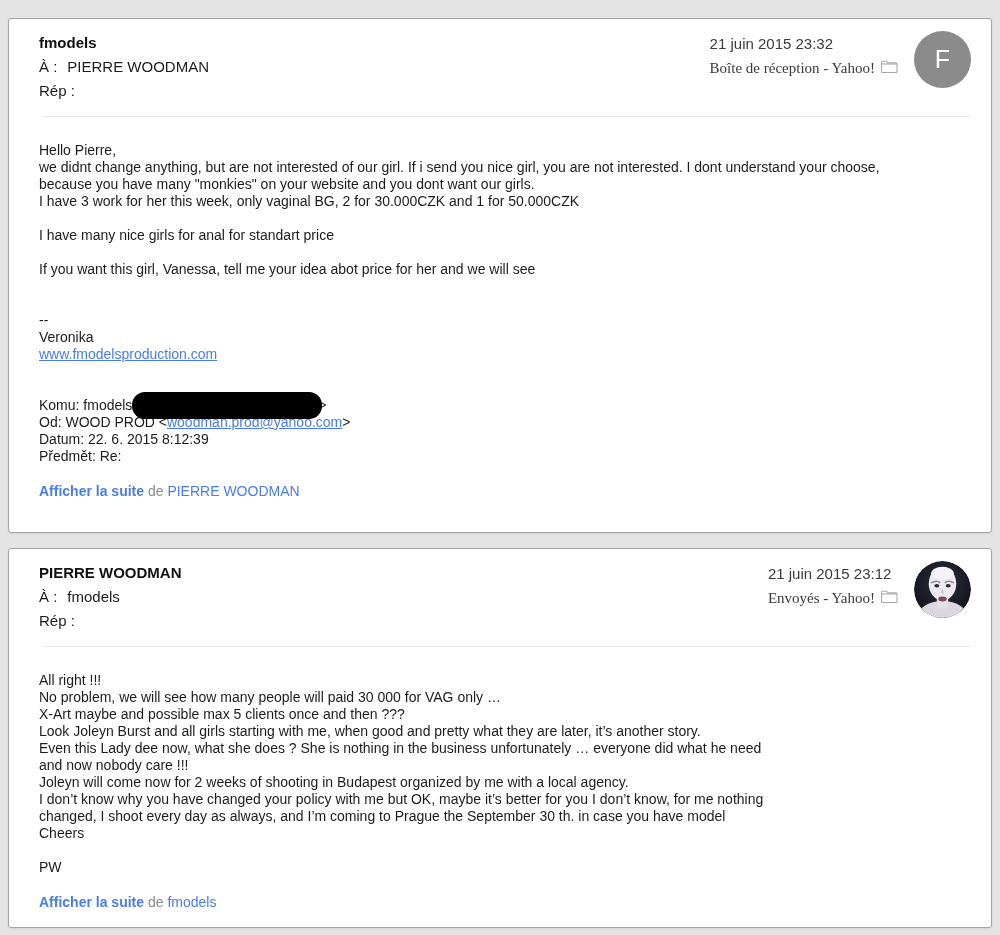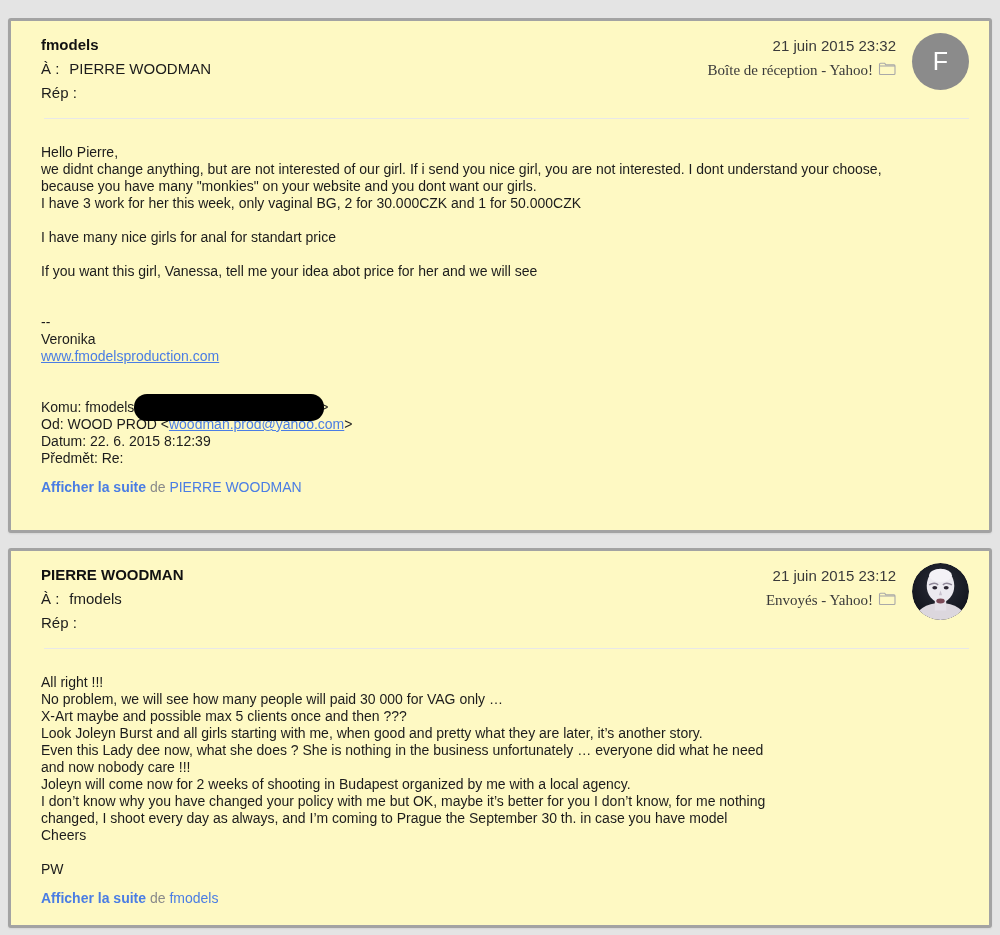--- a/index.html
+++ b/index.html
@@ -8,34 +8,34 @@
     height:935px;
     background:#e4e4e4;
     font-family:"Liberation Sans","DejaVu Sans",sans-serif;
     color:#1c1c1c;
     overflow:hidden;
   }
   .thread { padding-top:18px; }
   .email-card {
     position:relative;
     margin:0 8px 15px 8px;
-    background:#fef9c3;
-    border:3px solid #a3a3a3;
+    background:#ffffff;
+    border:1px solid #a3a3a3;
     border-radius:3px;
     box-shadow:0 1px 2px rgba(0,0,0,0.07);
     padding:12px 20px 16px 30px;
   }
   .email-card.first  { height:515px; }
   .email-card.second { height:380px; }
 
   .email-header { display:flex; align-items:flex-start; }
   .header-left  { flex:1; font-size:15px; line-height:24px; color:#1c1c1c; }
   .sender-name  { font-weight:bold; color:#111; }
   .to-label     { margin-right:10px; }
-  .header-right { text-align:right; font-size:15px; line-height:24px; color:#3a3a3a; margin-right:16px; padding-top:1px; }
+  .header-right { text-align:left; font-size:15px; line-height:24px; color:#3a3a3a; margin-right:16px; padding-top:1px; }
   .date-line    { white-space:nowrap; }
   .folder-line  { white-space:nowrap; display:flex; align-items:center; justify-content:flex-end; gap:5px;font-family:Liberation Serif, serif; }
   .folder-icon  { display:inline-block; position:relative; top:1px; }
 
   .avatar {
     width:57px; height:57px; border-radius:50%;
     flex:0 0 57px; overflow:hidden;
   }
   .letter-avatar {
     background:#8b8b8b; color:#ffffff;
@@ -66,21 +66,21 @@
   }
   .redaction::after {
     content:"";
     position:absolute;
     left:-4px; top:-5px;
     width:190px; height:27px;
     background:#000000;
     border-radius:13px;
   }
 
-  .email-footer { margin-top:12px; font-size:14px; white-space:nowrap; }
+  .email-footer { margin-top:18px; font-size:14px; white-space:nowrap; }
   .footer-action   { color:#4a7de4; font-weight:bold; text-decoration:none; cursor:pointer; }
   .footer-connector{ color:#8a8a8a; }
   .footer-target   { color:#4a7de4; text-decoration:none; cursor:pointer; }
 </style>
 </head>
 <body>
 
 <div class="thread">
 
   <section class="email-card first">

